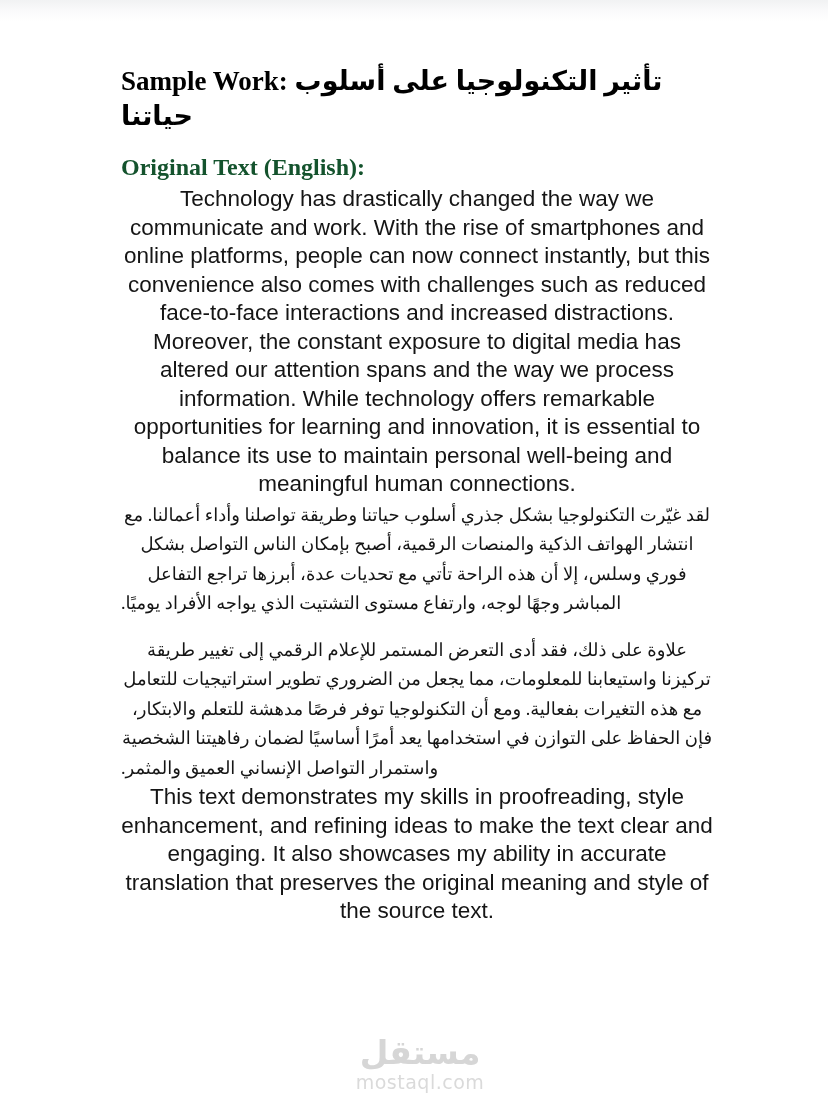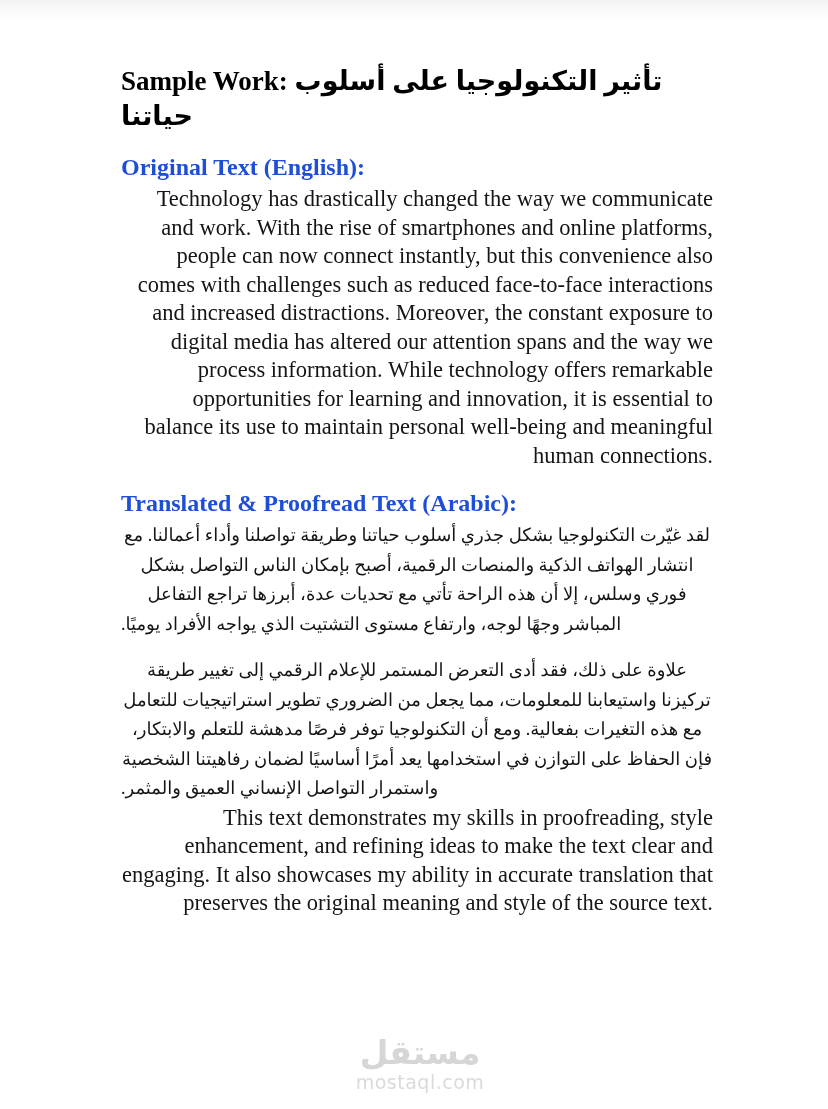--- a/index.html
+++ b/index.html
@@ -35,30 +35,30 @@
     color: #000000;
     font-family: "Liberation Serif", "DejaVu Sans", serif;
     direction: ltr;
     text-align: left;
   }
   .section-heading {
     margin: 19px 0 4px 0;
     font-size: 24px;
     line-height: 28px;
     font-weight: bold;
-    color: #1d4ed8;
+    color: #14532d;
     font-family: "Liberation Serif", "DejaVu Sans", serif;
   }
   .para-en {
     margin: 0;
     font-size: 22.5px;
     line-height: 28.5px;
     color: #151515;
-    font-family: Liberation Serif, serif;
-    text-align: right;
+    font-family: Liberation Sans, sans-serif;
+    text-align: center;
   }
   .para-ar {
     margin: 2px 0 0 0;
     font-size: 18px;
     line-height: 29.5px;
     color: #151515;
     font-family: Liberation Serif, serif;
     direction: rtl;
     text-align: center;
     text-align-last: left;
@@ -102,21 +102,20 @@
     <div class="watermark-domain">mostaql.com</div>
   </div>
 
   <div class="content">
 
     <h1 class="doc-title">Sample Work: تأثير التكنولوجيا على أسلوب حياتنا</h1>
 
     <h2 class="section-heading">Original Text (English):</h2>
     <p class="para-en" lang="en">Technology has drastically changed the way we communicate and work. With the rise of smartphones and online platforms, people can now connect instantly, but this convenience also comes with challenges such as reduced face-to-face interactions and increased distractions. Moreover, the constant exposure to digital media has altered our attention spans and the way we process information. While technology offers remarkable opportunities for learning and innovation, it is essential to balance its use to maintain personal well-being and meaningful human connections.</p>
 
-    <h2 class="section-heading">Translated &amp; Proofread Text (Arabic):</h2>
     <p class="para-ar" lang="ar" dir="rtl">لقد غيّرت التكنولوجيا بشكل جذري أسلوب حياتنا وطريقة تواصلنا وأداء أعمالنا. مع انتشار الهواتف الذكية والمنصات الرقمية، أصبح بإمكان الناس التواصل بشكل فوري وسلس، إلا أن هذه الراحة تأتي مع تحديات عدة، أبرزها تراجع التفاعل المباشر وجهًا لوجه، وارتفاع مستوى التشتيت الذي يواجه الأفراد يوميًا.</p>
     <p class="para-ar" lang="ar" dir="rtl">علاوة على ذلك، فقد أدى التعرض المستمر للإعلام الرقمي إلى تغيير طريقة تركيزنا واستيعابنا للمعلومات، مما يجعل من الضروري تطوير استراتيجيات للتعامل مع هذه التغيرات بفعالية. ومع أن التكنولوجيا توفر فرصًا مدهشة للتعلم والابتكار، فإن الحفاظ على التوازن في استخدامها يعد أمرًا أساسيًا لضمان رفاهيتنا الشخصية واستمرار التواصل الإنساني العميق والمثمر.</p>
 
     <p class="para-en" lang="en">This text demonstrates my skills in proofreading, style enhancement, and refining ideas to make the text clear and engaging. It also showcases my ability in accurate translation that preserves the original meaning and style of the source text.</p>
 
   </div>
 
 </div>
 
 </body></html>

